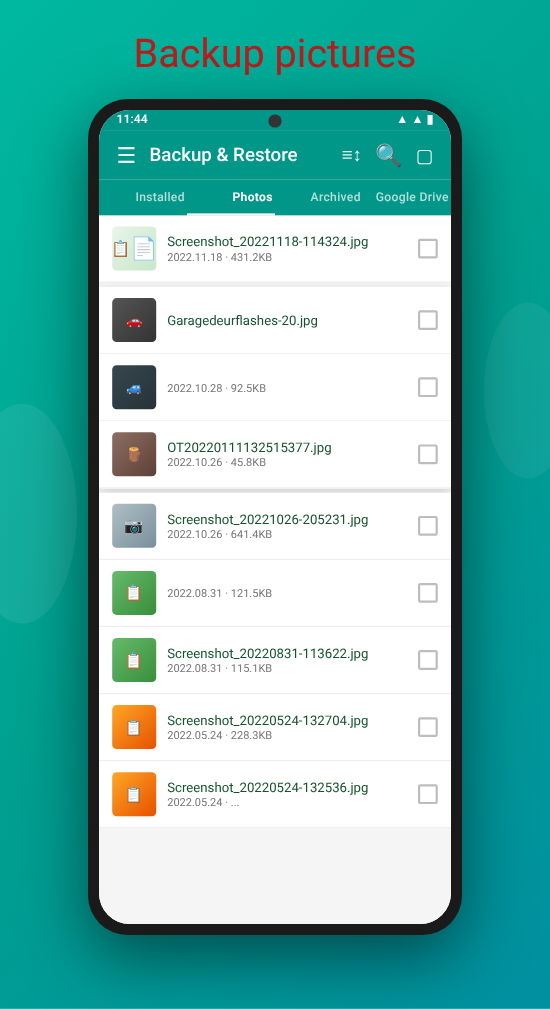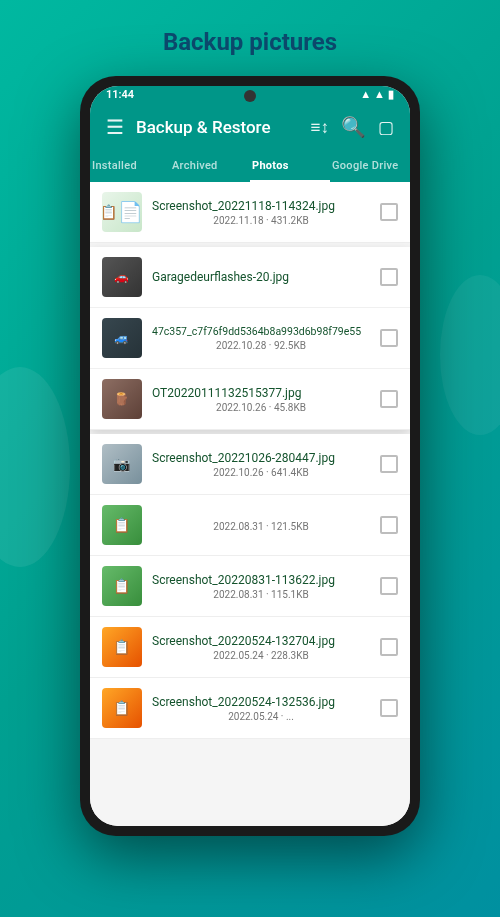--- a/index.html
+++ b/index.html
@@ -11,23 +11,23 @@
       display: flex;
       flex-direction: column;
       align-items: center;
       justify-content: flex-start;
       font-family: 'Roboto', Arial, sans-serif;
       overflow: hidden;
       position: relative;
     }
 
     .page-title {
-      color: #0c4a6e;
-      font-size: 24px;
-      font-weight: 700;
+      color: #b91c1c;
+      font-size: 36px;
+      font-weight: 400;
       text-align: center;
       padding: 28px 20px 20px;
       width: 100%;
     }
 
     
     .phone-frame {
       width: 340px;
       height: 760px;
       background: #1a1a1a;
@@ -105,21 +105,21 @@
     
     .tabs-bar {
       background: #009688;
       display: flex;
       flex-shrink: 0;
       border-bottom: none;
     }
 
     .tab {
       flex: 1;
-      text-align: left;
+      text-align: right;
       padding: 10px 2px;
       font-size: 11px;
       color: rgba(255,255,255,0.7);
       cursor: pointer;
       position: relative;
       font-weight: 500;
       letter-spacing: 0.3px;
     }
 
     .tab.active {
@@ -205,21 +205,20 @@
       color: #14532d;
       white-space: nowrap;
       overflow: hidden;
       text-overflow: ellipsis;
     }
 
     .file-meta {
       font-size: 10px;
       color: #757575;
       margin-top: 2px;
-      text-align: center;
     }
 
     .checkbox {
       width: 18px;
       height: 18px;
       border: 2px solid #bdbdbd;
       border-radius: 2px;
       flex-shrink: 0;
     }
 
@@ -276,25 +275,25 @@
       <span class="app-bar-title">Backup &amp; Restore</span>
       <span class="app-bar-icon" style="font-size:17px;">≡↕</span>
       <span class="app-bar-icon">🔍</span>
       <span class="app-bar-icon" style="font-size:17px;">▢</span>
     </div>
 
     <div class="tabs-bar">
       <div class="tab">
         <span>Installed</span>
       </div>
+      <div class="tab active">
+        <span>Photos</span>
+      </div>
       <div class="tab">
         <span>Archived</span>
-      </div>
-      <div class="tab active">
-        <span>Photos</span>
       </div>
       <div class="tab">
         <span>Google Drive</span>
       </div>
     </div>
 
     <div class="file-list">
 
       <div class="file-item">
         <div class="file-thumb thumb-screenshot">
@@ -317,21 +316,20 @@
             <div class="file-name">Garagedeurflashes-20.jpg</div>
           </div>
           <div class="checkbox"></div>
         </div>
 
         <div class="file-item" style="border-bottom: 1px solid #f0f0f0;">
           <div class="file-thumb thumb-car">
             <span style="font-size:12px; color:#90a4ae;">🚙</span>
           </div>
           <div class="file-info">
-            <div class="file-name" style="font-size: 10.5px;">47c357_c7f76f9dd5364b8a993d6b98f79e55</div>
             <div class="file-meta">2022.10.28 · 92.5KB</div>
           </div>
           <div class="checkbox"></div>
         </div>
 
         <div class="file-item">
           <div class="file-thumb thumb-woodwork">
             <span style="font-size:12px; color:#bcaaa4;">🪵</span>
           </div>
           <div class="file-info">
@@ -341,21 +339,21 @@
           <div class="checkbox"></div>
         </div>
 
       </div>
 
       <div class="file-item">
         <div class="file-thumb thumb-screen2">
           <span style="font-size:14px; color:#607d8b;">📷</span>
         </div>
         <div class="file-info">
-          <div class="file-name">Screenshot_20221026-280447.jpg</div>
+          <div class="file-name">Screenshot_20221026-205231.jpg</div>
           <div class="file-meta">2022.10.26 · 641.4KB</div>
         </div>
         <div class="checkbox"></div>
       </div>
 
       <div class="file-item">
         <div class="file-thumb thumb-green">
           <span style="font-size:14px; color:#388e3c;">📋</span>
         </div>
         <div class="file-info">

